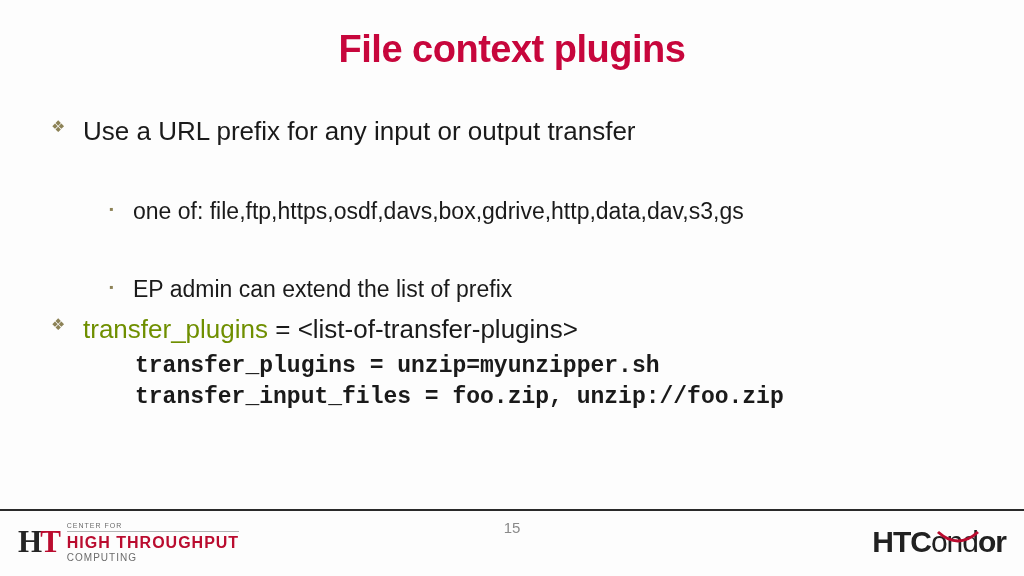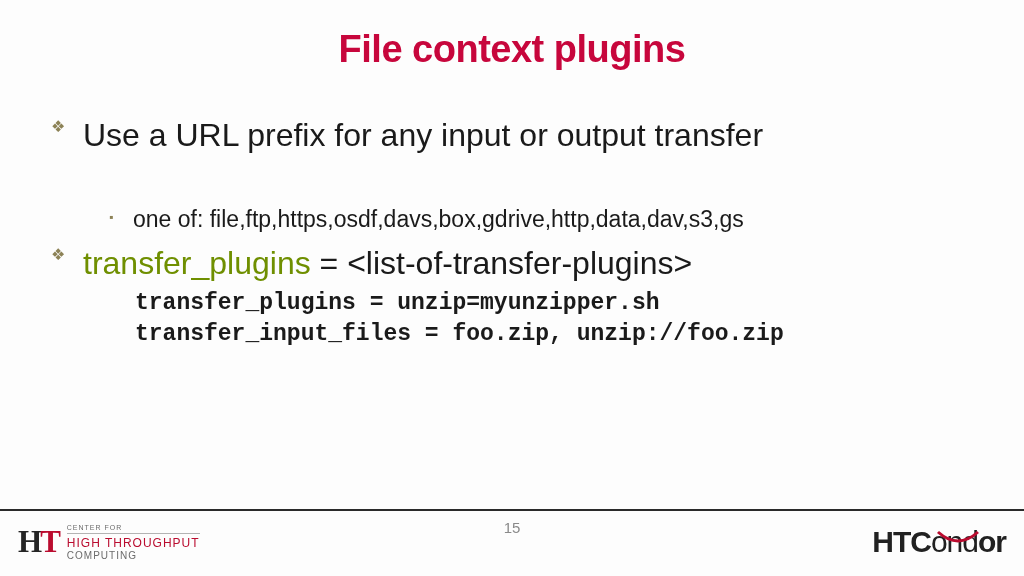--- a/index.html
+++ b/index.html
@@ -30,21 +30,21 @@
   ul.top { list-style: none; padding: 0; margin: 0; }
   ul.top > li { position: relative; padding-left: 28px; margin-bottom: 2px; }
   ul.top > li::before {
     content: "❖";
     position: absolute;
     left: -4px;
     top: 2px;
     font-size: 16px;
     color: #8c8256;
   }
-  ul.top > li > .li-body { font-size: 32px; line-height: 1.3; }
+  ul.top > li > .li-body { font-size: 26px; line-height: 1.3; }
   ul.sub { list-style: none; padding: 0; margin: 6px 0 8px 26px; }
   ul.sub > li { position: relative; padding-left: 24px; margin-bottom: 6px; margin-top: 47px; }
   ul.sub > li::before {
     content: "▪";
     position: absolute;
     left: 0;
     top: 6px;
     font-size: 12px;
     color: #8c8256;
   }
@@ -79,21 +79,21 @@
     left: 0; right: 0;
     top: 8px;
     text-align: center;
     font-size: 15px;
     color: #8a8a8a;
   }
   .logo-left { position: absolute; left: 18px; top: 10px; height: 42px; display: flex; align-items: center; gap: 8px; }
   .logo-left .ht { font-family: Georgia, serif; font-weight: 700; font-size: 31px; letter-spacing: -2px; color: #252525; }
   .logo-left .ht .bar { color: #ba0c2f; }
   .logo-left .stack .line1 { font-size: 7px; letter-spacing: 1px; color: #6b6b6b; border-bottom: 1px solid #b3b3b3; padding-bottom: 2px; margin-bottom: 2px; }
-  .logo-left .stack .line2 { font-size: 12px; letter-spacing: 1px; color: #ba0c2f; font-weight: 400; }
+  .logo-left .stack .line2 { font-size: 16px; letter-spacing: 1px; color: #ba0c2f; font-weight: 700; }
   .logo-left .stack .line3 { font-size: 10px; letter-spacing: 1px; color: #6b6b6b; }
 
   .logo-right { position: absolute; right: 18px; top: 10px; height: 42px; display: flex; align-items: center; }
   .logo-right .word { font-family: Arial, sans-serif; font-weight: 900; font-size: 30px; color: #212121; letter-spacing: -1px; position: relative; }
   .logo-right .word .thin { font-weight: 400; }
   .logo-right .arc {
     position: absolute;
     width: 44px;
     height: 16px;
     right: 26px;
@@ -106,20 +106,23 @@
 
 <div class="slide">
   <h1 class="title">File context plugins</h1>
 
   <ul class="top">
     <li>
       <div class="li-body">Use a URL prefix for any input or output transfer</div>
       <ul class="sub">
         <li>
             <div class="li-body">one of: file,ftp,https,osdf,davs,box,gdrive,http,data,dav,s3,gs</div>
+          </li>
+        <li>
+            <div class="li-body">EP admin can extend the list of prefix</div>
           </li>
       </ul>
     </li>
     <li>
       <div class="li-body"><span class="kw">transfer_plugins</span><span> = &lt;list-of-transfer-plugins&gt;</span></div>
       <div class="code-block">transfer_plugins = unzip=myunzipper.sh
 transfer_input_files = foo.zip, unzip://foo.zip</div>
     </li>
   </ul>
 </div>

